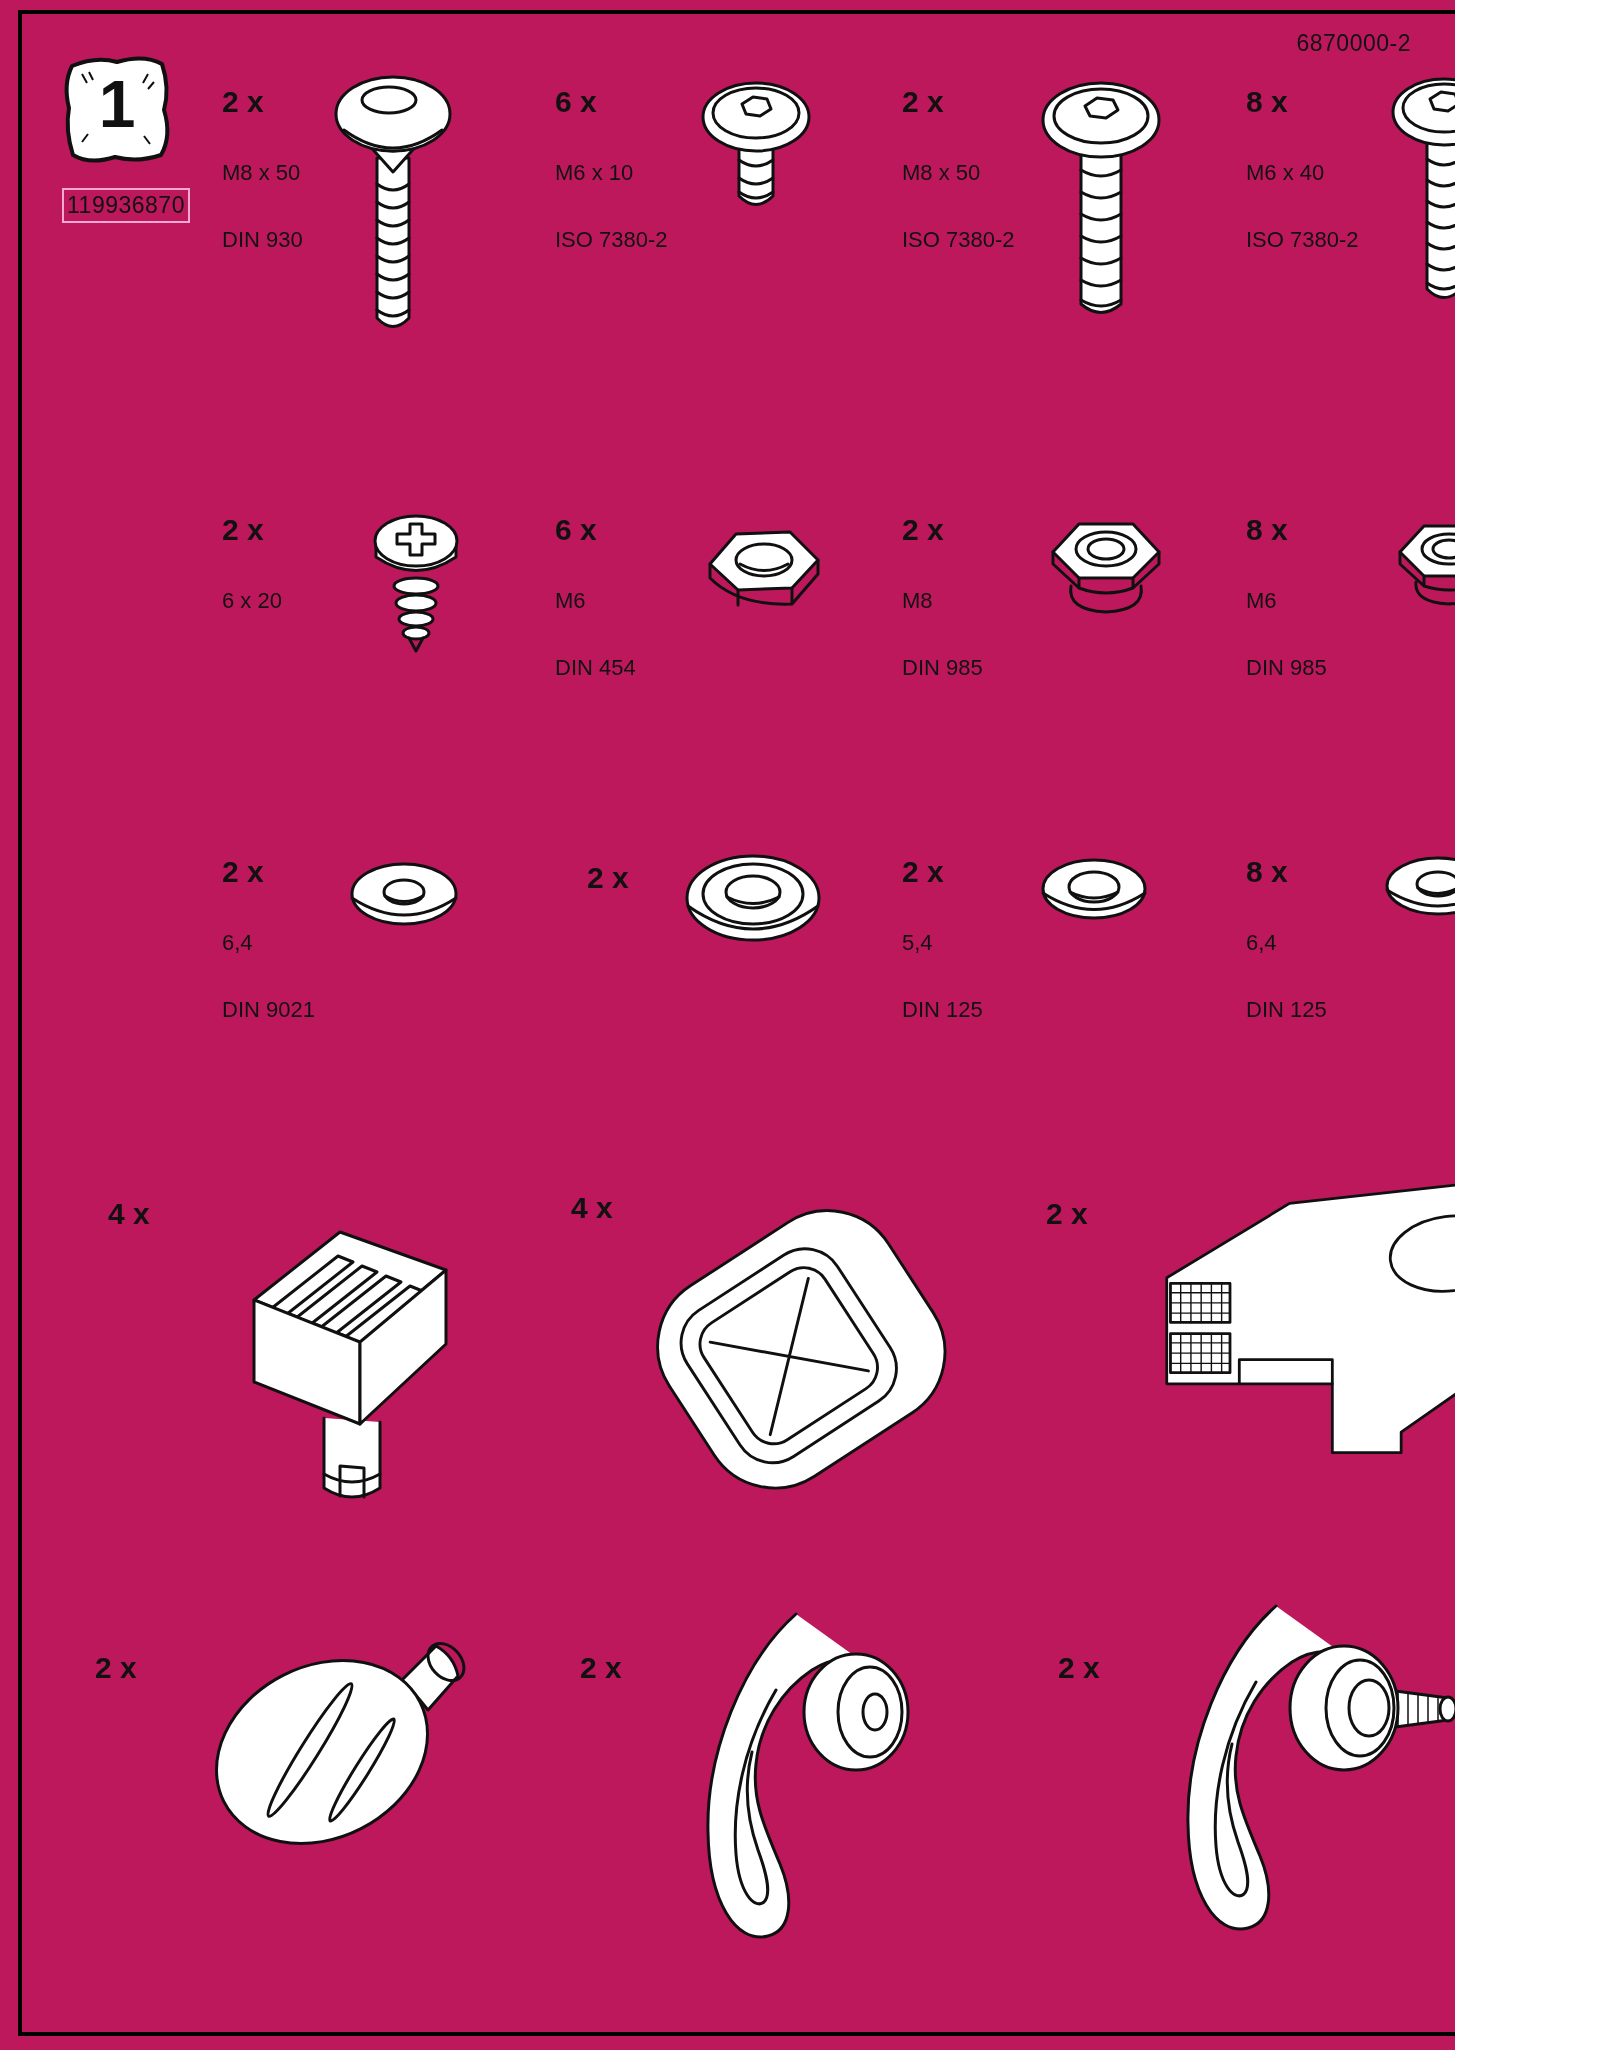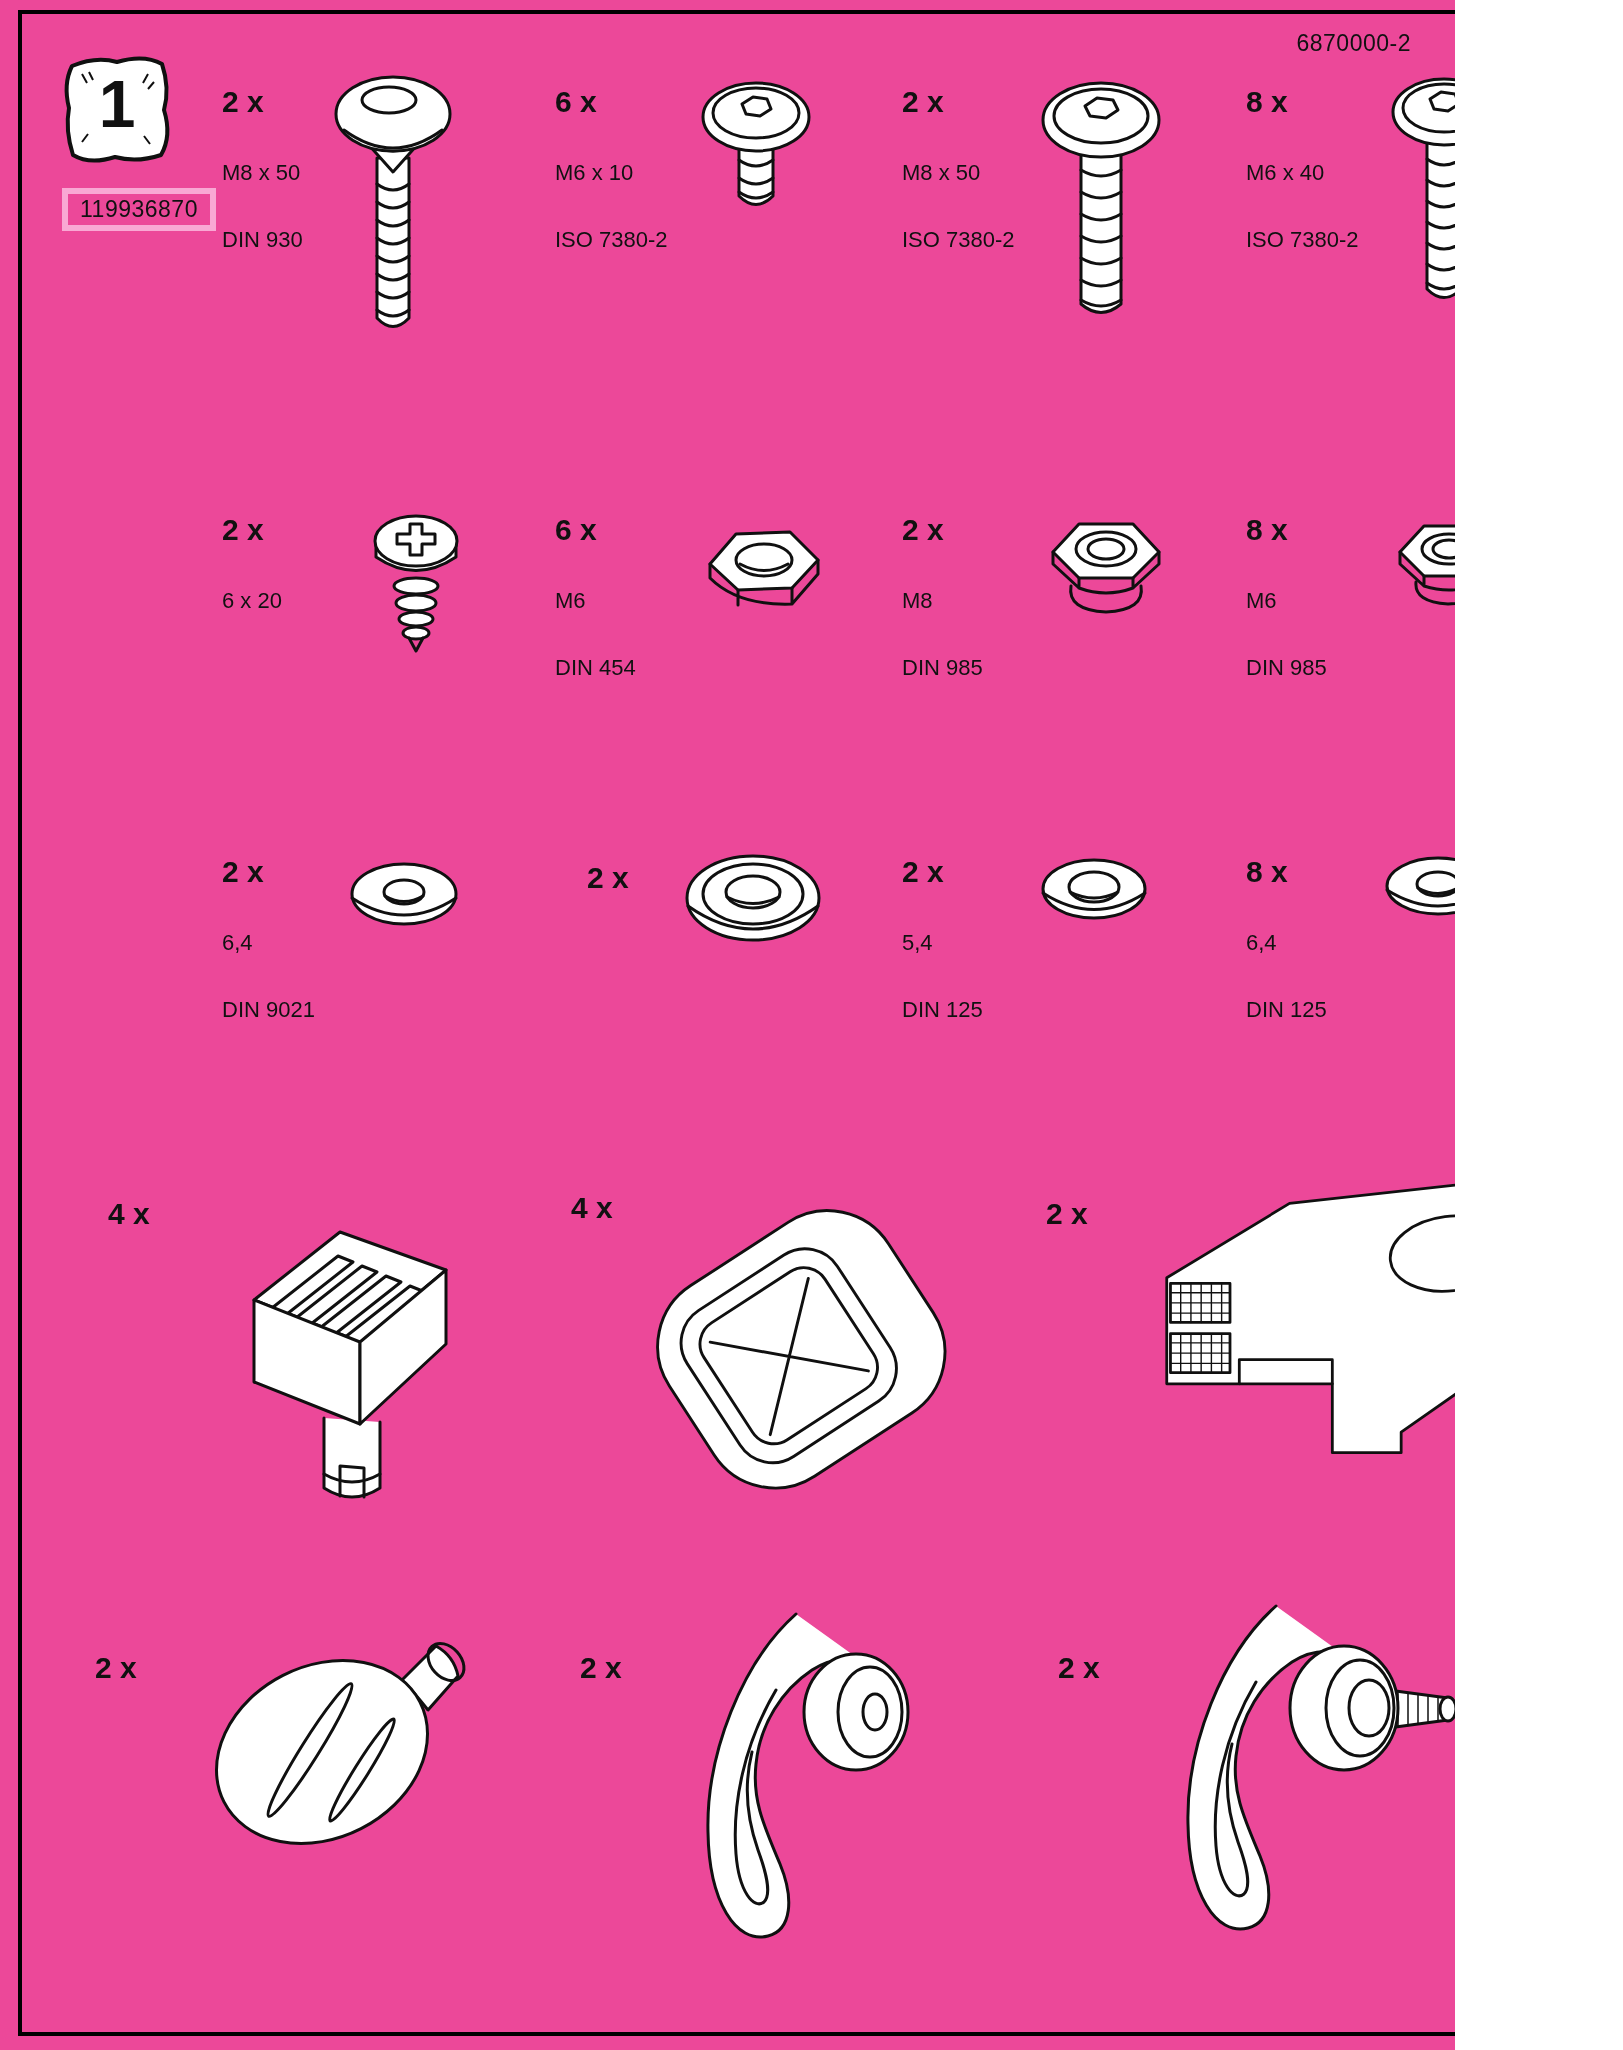--- a/index.html
+++ b/index.html
@@ -1,26 +1,26 @@
 <!DOCTYPE html>
 <html><head>
 <meta charset="utf-8">
 <style>
   html,body{margin:0;padding:0;background:#fff;}
-  .page{position:relative;width:1455px;height:2050px;background:#ec4899;overflow:hidden;
+  .page{position:relative;width:1455px;height:2050px;background:#be185d;overflow:hidden;
         font-family:"Liberation Sans",sans-serif;color:#111;}
   .frame{position:absolute;left:18px;top:10px;width:1583px;height:2026px;
          border:4px solid #000;box-sizing:border-box;}
   .doc-number{position:absolute;top:30px;right:44px;font-size:23px;letter-spacing:.5px;}
   .bag{position:absolute;left:56px;top:50px;width:122px;height:120px;}
   .bag svg{position:absolute;left:0;top:0;}
   .bag-num{position:absolute;left:0;right:0;top:16px;text-align:center;
            font-size:66px;font-weight:700;}
-  .code-box{position:absolute;left:62px;top:188px;border:6px solid #f9a8d4;
-            padding:2px 12px;font-size:23px;letter-spacing:.5px;}
+  .code-box{position:absolute;left:62px;top:188px;border:2px solid #f9a8d4;
+            padding:2px 3px;font-size:23px;letter-spacing:.5px;}
   .label{position:absolute;text-align:left;line-height:1.05;}
   .qty{font-size:30px;font-weight:700;margin-bottom:3px;}
   .spec{font-size:22px;line-height:1.15;margin-top:42px;}
   .art{position:absolute;}
   .art :is(path,ellipse,rect,polygon,circle,line){fill:#fff;stroke:#101010;
        stroke-width:3;stroke-linejoin:round;stroke-linecap:round;}
   .art .nf{fill:none;}
   .art .thin{stroke-width:1.5;}
   .bag svg path{fill:#fff;stroke:#101010;stroke-width:4;stroke-linejoin:round;}
   .bag svg .thin{stroke-width:2;fill:none;}

